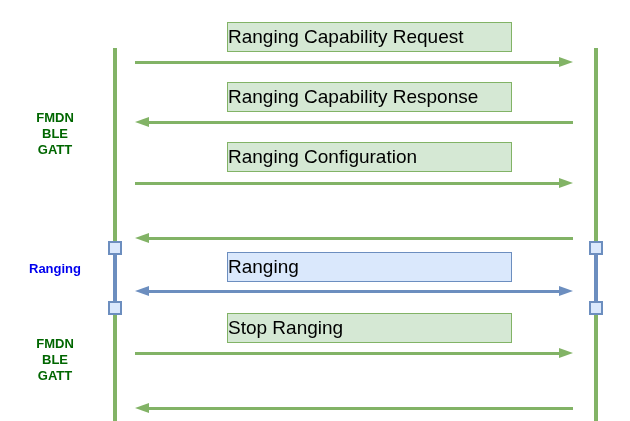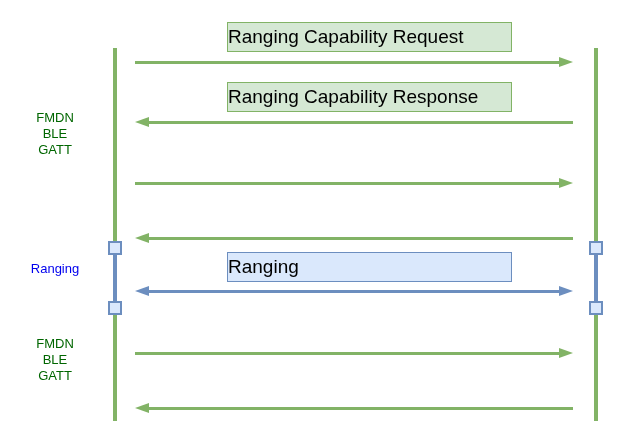--- a/index.html
+++ b/index.html
@@ -38,21 +38,21 @@
   .arrow.dir-left .shaft{left:12px;right:0;}
   .arrow.dir-both .shaft{left:12px;right:12px;}
   .head{position:absolute;top:0;width:0;height:0;display:block;
     border-top:5px solid transparent;border-bottom:5px solid transparent;}
   .head.e{right:0;border-left:14px solid;}
   .head.w{left:0;border-right:14px solid;}
   .arrow.green .head{border-left-color:var(--green_stroke);border-right-color:var(--green_stroke);}
   .arrow.blue .head{border-left-color:var(--blue_stroke);border-right-color:var(--blue_stroke);}
   
   .phase{position:absolute;left:13px;width:84px;text-align:center;font-size:13px;
-    font-weight:normal;line-height:16px;z-index:4;}
+    font-weight:bold;line-height:16px;z-index:4;}
   .phase.text-green{color:var(--green_text);}
   .phase.text-blue{color:var(--blue_text);}
 </style>
 </head>
 <body>
 
 <div class="stage">
 
   <div class="lifeline left"></div>
   <div class="lifeline right"></div>
@@ -87,39 +87,45 @@
   </div>
 
   <div class="box green" style="top:82px">
     <span>Ranging Capability Response</span>
   </div>
   <div class="arrow green dir-left" style="top:117px">
     <i class="shaft"></i>
     <i class="head w"></i>
   </div>
 
+  <div class="box green" style="top:142px">
+    <span>Ranging Configuration</span>
+  </div>
   <div class="arrow green dir-right" style="top:178px">
     <i class="shaft"></i>
     <i class="head e"></i>
   </div>
 
   <div class="arrow green dir-left" style="top:233px">
     <i class="shaft"></i>
     <i class="head w"></i>
   </div>
 
   <div class="box blue" style="top:252px">
     <span>Ranging</span>
   </div>
   <div class="arrow blue dir-both" style="top:286px">
     <i class="shaft"></i>
     <i class="head w"></i>
     <i class="head e"></i>
   </div>
 
+  <div class="box green" style="top:313px">
+    <span>Stop Ranging</span>
+  </div>
   <div class="arrow green dir-right" style="top:348px">
     <i class="shaft"></i>
     <i class="head e"></i>
   </div>
 
   <div class="arrow green dir-left" style="top:403px">
     <i class="shaft"></i>
     <i class="head w"></i>
   </div>
 

